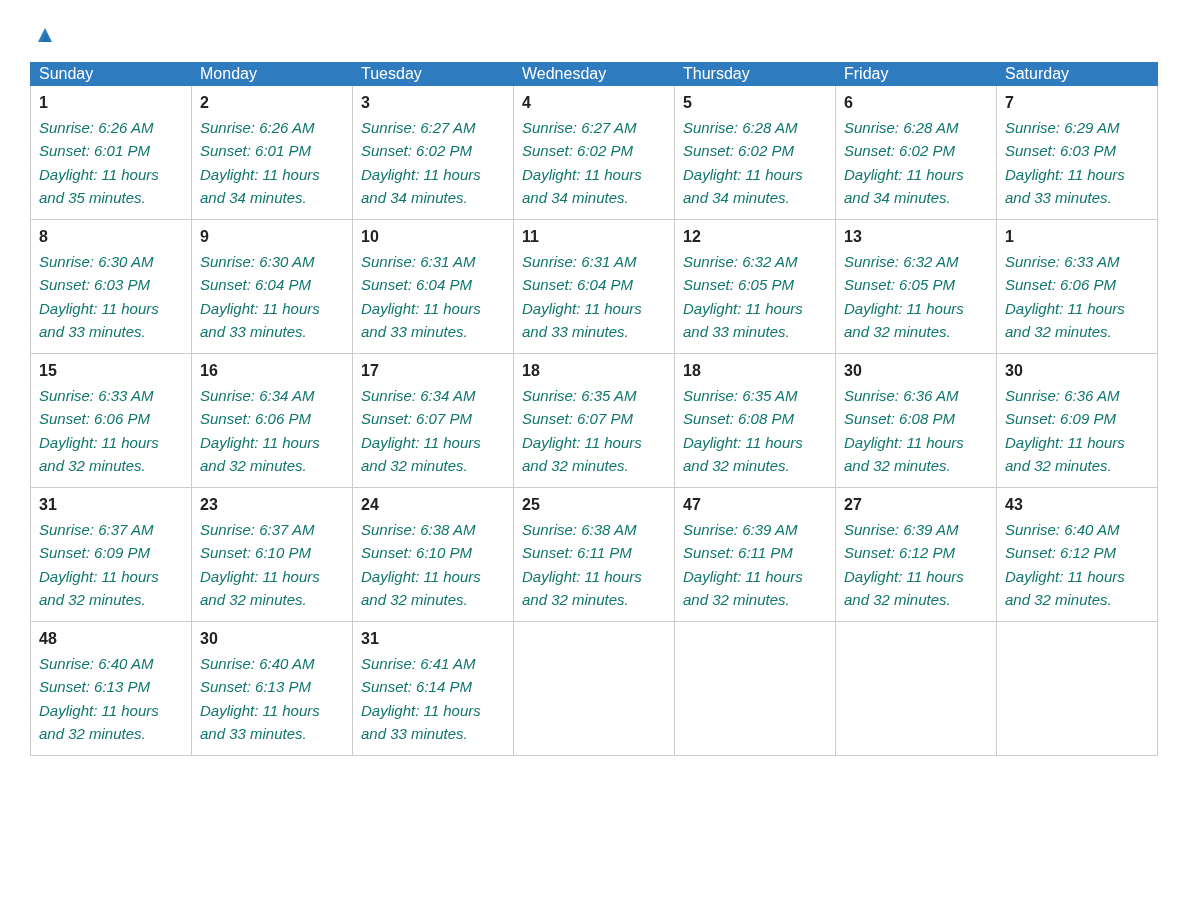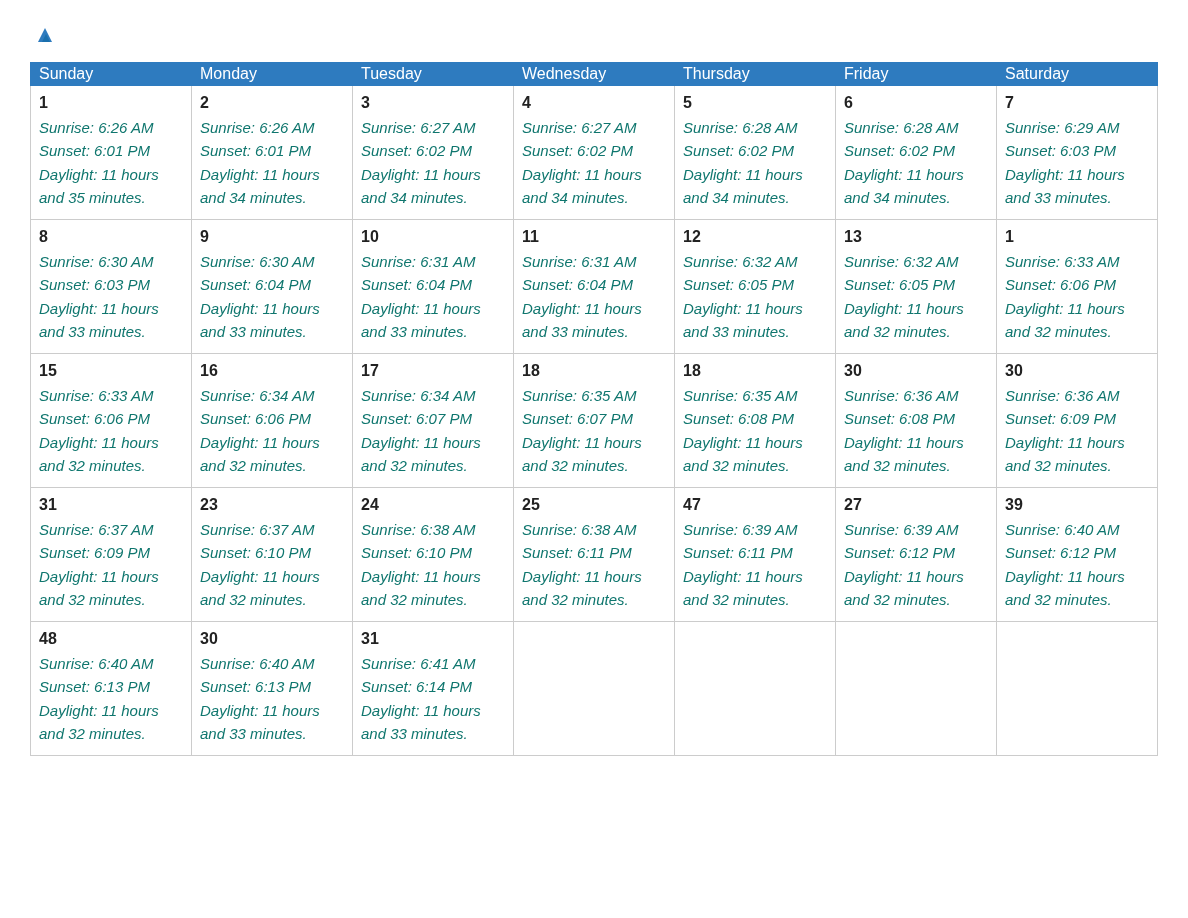--- a/index.html
+++ b/index.html
@@ -238,21 +238,21 @@
         </td>
         <td>
           <div class="day-num">47</div>
           <div class="day-info">Sunrise: 6:39 AM<br>Sunset: 6:11 PM<br>Daylight: 11 hours and 32 minutes.</div>
         </td>
         <td>
           <div class="day-num">27</div>
           <div class="day-info">Sunrise: 6:39 AM<br>Sunset: 6:12 PM<br>Daylight: 11 hours and 32 minutes.</div>
         </td>
         <td>
-          <div class="day-num">39</div>
+          <div class="day-num">43</div>
           <div class="day-info">Sunrise: 6:40 AM<br>Sunset: 6:12 PM<br>Daylight: 11 hours and 32 minutes.</div>
         </td>
       </tr>
       <tr>
         <td>
           <div class="day-num">48</div>
           <div class="day-info">Sunrise: 6:40 AM<br>Sunset: 6:13 PM<br>Daylight: 11 hours and 32 minutes.</div>
         </td>
         <td>
           <div class="day-num">30</div>

